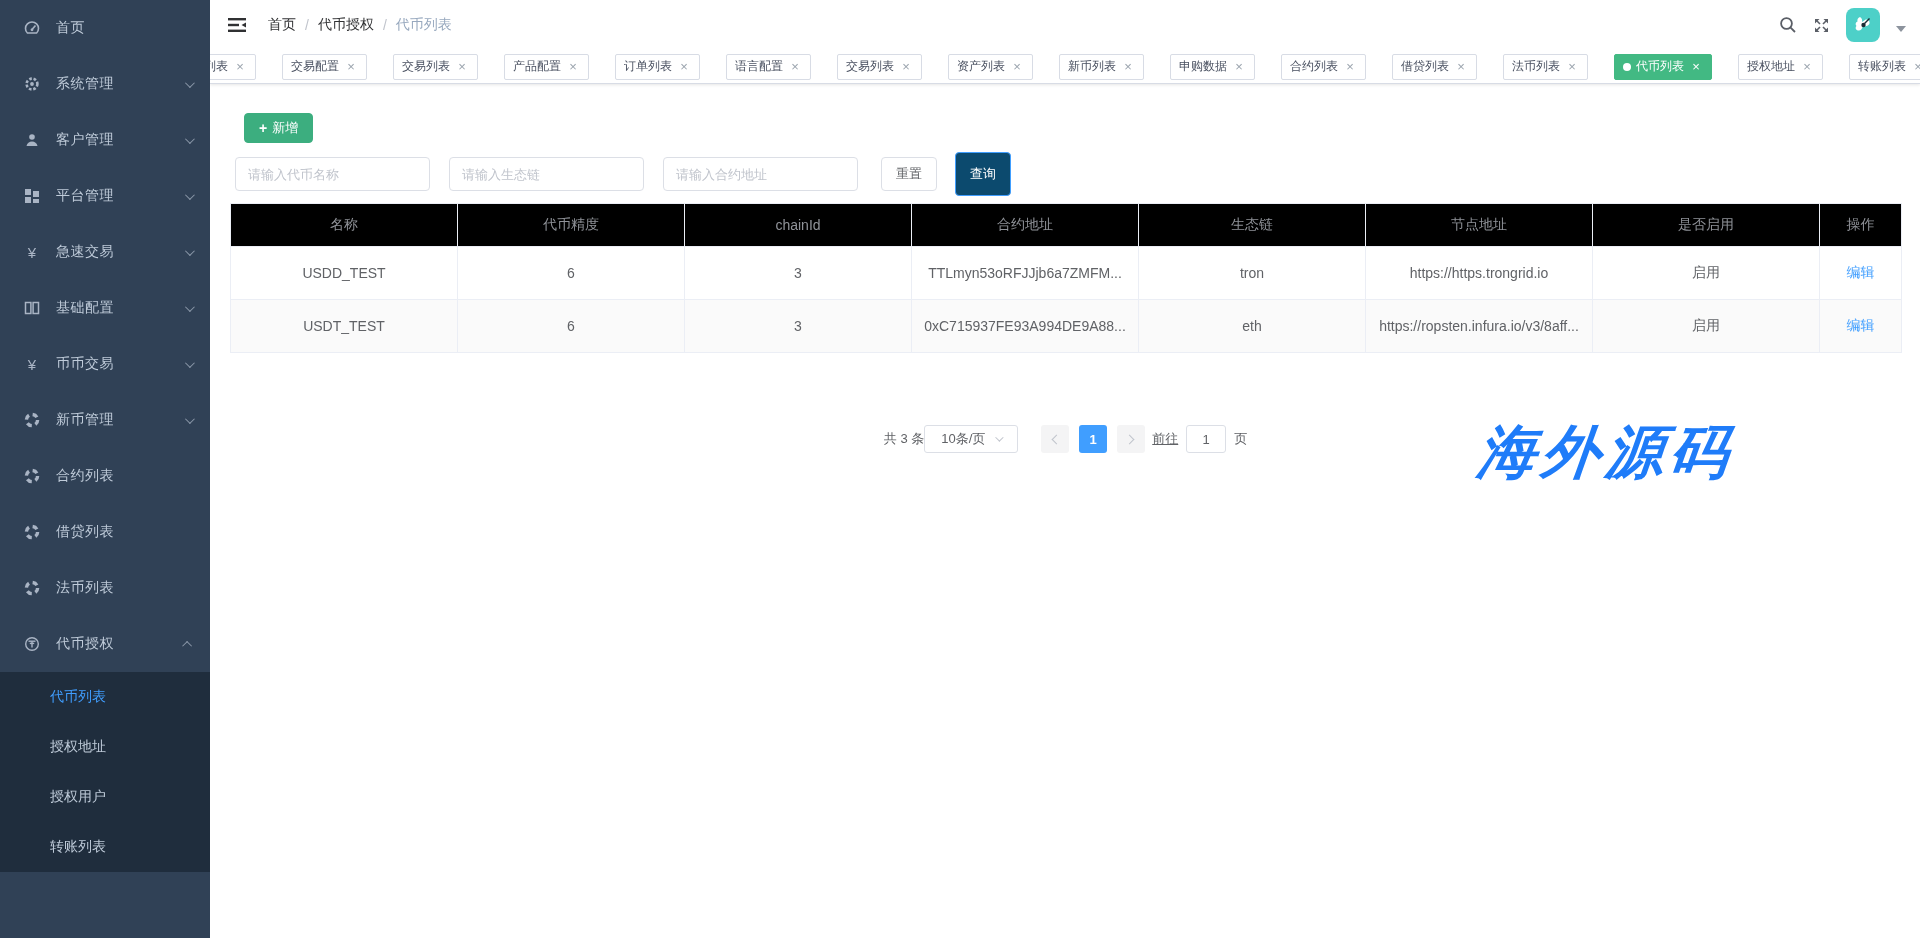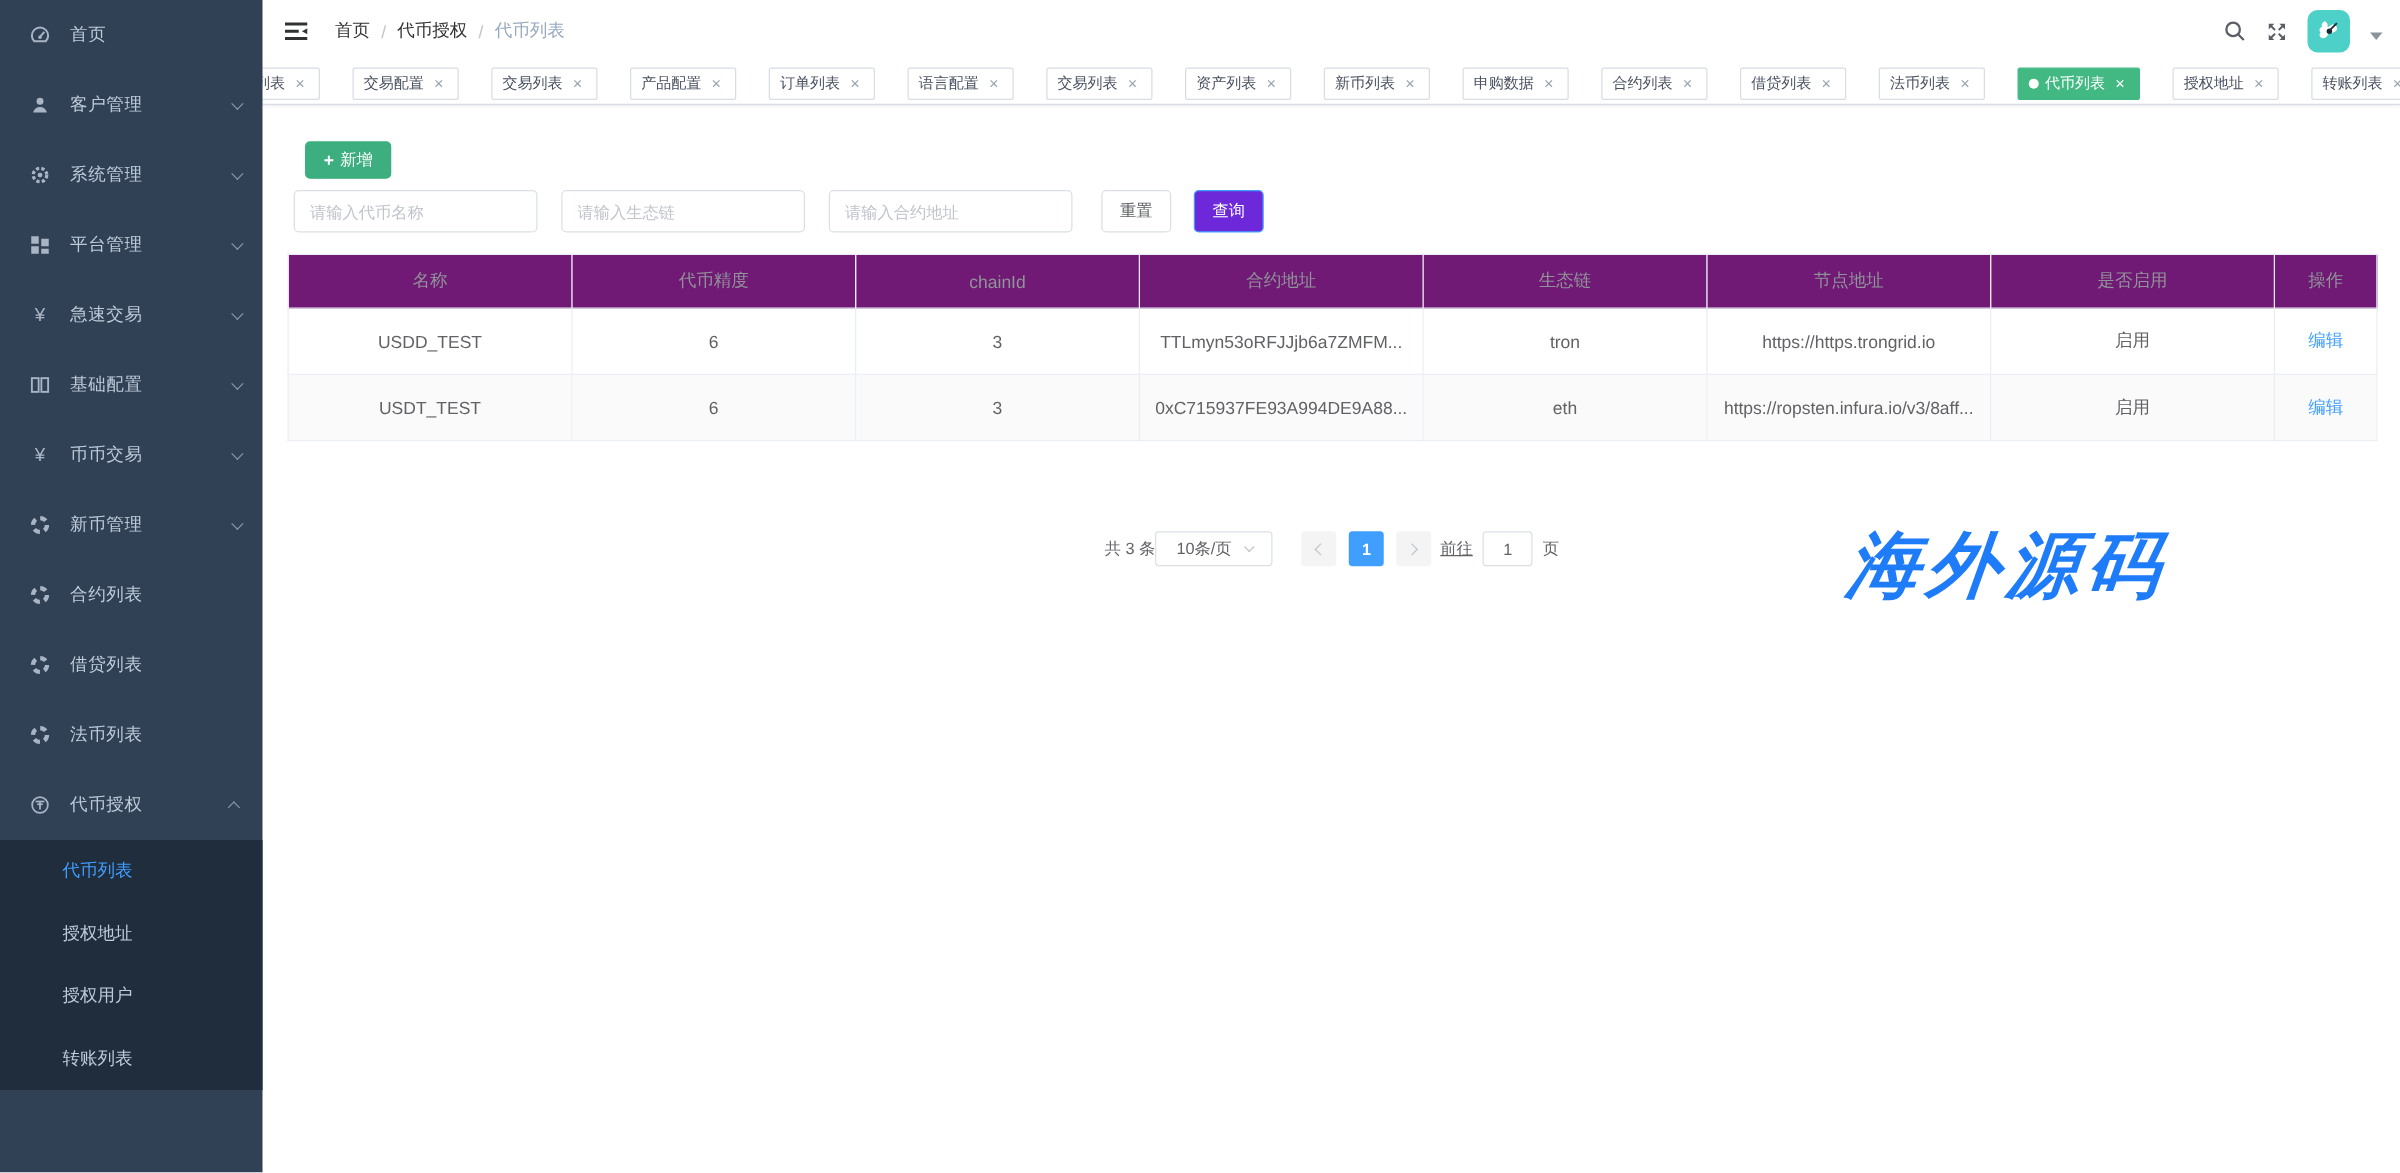--- a/index.html
+++ b/index.html
@@ -49,25 +49,25 @@
 
   
   .app-main { position:relative; height:853px; background:#fff; }
   .btn-add { position:absolute; left:34px; top:29px; height:30px; padding:0 14px; background:#3CAE7F; border:1px solid #3CAE7F; border-radius:4px; color:#fff; font-size:13px; display:flex; align-items:center; gap:5px; cursor:pointer; }
   .plus { font-size:14px; font-weight:bold; }
 
   .filter-row { position:absolute; left:25px; top:68px; display:flex; align-items:center; }
   .f-input { width:195px; height:34px; border:1px solid #dcdfe6; border-radius:4px; padding:0 12px; font-size:13px; color:#606266; margin-right:19px; font-family:inherit; }
   .f-input::placeholder { color:#c0c4cc; }
   .btn-reset { height:34px; padding:0 14px; margin-left:4px; background:#fff; border:1px solid #dcdfe6; border-radius:4px; color:#606266; font-size:13px; cursor:pointer; }
-  .btn-search { height:34px; padding:0 14px; margin-left:18px; background:#6d28d9; border:1px solid #409EFF; border-radius:4px; color:#fff; font-size:13px; cursor:pointer; }
+  .btn-search { height:44px; padding:0 14px; margin-left:18px; background:#0c4a6e; border:1px solid #409EFF; border-radius:4px; color:#fff; font-size:13px; cursor:pointer; }
 
   
   .data-table { position:absolute; left:20px; top:119px; width:1671px; border-collapse:collapse; table-layout:fixed; font-size:14px; }
-  .data-table th { height:43px; color:#909399; font-weight:500; border:1px solid #ebeef5; background:#701a75; }
+  .data-table th { height:43px; color:#909399; font-weight:500; border:1px solid #ebeef5; background:#000000; }
   .data-table td { height:53px; color:#606266; border:1px solid #ebeef5; text-align:center; overflow:hidden; text-overflow:ellipsis; white-space:nowrap; padding:0 6px; }
   .data-table tr.striped td { background:#fafafa; }
   .edit-link { color:#409EFF; text-decoration:none; cursor:pointer; }
 
   
   .pagination { position:absolute; left:20px; top:341px; width:1671px; display:flex; align-items:center; justify-content:center; font-size:13px; color:#606266; }
   .pg-total { }
   .pg-size { width:94px; height:28px; border:1px solid #dcdfe6; border-radius:3px; display:flex; align-items:center; justify-content:center; gap:10px; color:#606266; cursor:pointer; margin-right:18px; background:#fff; }
   .pg-size .chev-sm { width:6px; height:6px; border:solid #c0c4cc; border-width:0 1.2px 1.2px 0; transform:rotate(45deg) translateY(-2px); }
   .pg-btn { width:28px; height:28px; border-radius:3px; background:#f4f4f5; display:flex; align-items:center; justify-content:center; margin:0 5px; cursor:pointer; }
@@ -94,36 +94,36 @@
           <line x1="8" y1="9.5" x2="11.5" y2="5.5" stroke="#a9b4c4" stroke-width="1.6"></line>
           <circle cx="8" cy="9.8" r="1.4" fill="#a9b4c4"></circle>
         </svg>
     </span>
     <span class="mi-label">首页</span>
   </div>
 
   <div class="menu-item">
     <span class="mi-icon">
       <svg width="16" height="16" viewBox="0 0 16 16">
+          <circle cx="8" cy="8" r="5.4" fill="none" stroke="#a9b4c4" stroke-width="2.6" stroke-dasharray="2.6 1.8"></circle>
+          <circle cx="8" cy="8" r="1.9" fill="#a9b4c4"></circle>
+        </svg>
+    </span>
+    <span class="mi-label">系统管理</span>
+    <span class="chev down"></span>
+  </div>
+
+  <div class="menu-item">
+    <span class="mi-icon">
+      <svg width="16" height="16" viewBox="0 0 16 16">
           <circle cx="8" cy="5" r="2.8" fill="#a9b4c4"></circle>
           <path d="M2.5 14c.6-3 2.8-4.5 5.5-4.5s4.9 1.5 5.5 4.5z" fill="#a9b4c4"></path>
         </svg>
     </span>
     <span class="mi-label">客户管理</span>
-    <span class="chev down"></span>
-  </div>
-
-  <div class="menu-item">
-    <span class="mi-icon">
-      <svg width="16" height="16" viewBox="0 0 16 16">
-          <circle cx="8" cy="8" r="5.4" fill="none" stroke="#a9b4c4" stroke-width="2.6" stroke-dasharray="2.6 1.8"></circle>
-          <circle cx="8" cy="8" r="1.9" fill="#a9b4c4"></circle>
-        </svg>
-    </span>
-    <span class="mi-label">系统管理</span>
     <span class="chev down"></span>
   </div>
 
   <div class="menu-item">
     <span class="mi-icon">
       <svg width="16" height="16" viewBox="0 0 16 16">
           <rect x="1" y="1" width="6" height="6" fill="#a9b4c4"></rect>
           <rect x="9" y="3" width="6" height="6" fill="#a9b4c4"></rect>
           <rect x="1" y="9" width="6" height="6" fill="#a9b4c4"></rect>
           <rect x="9" y="11" width="6" height="4" fill="#a9b4c4"></rect>

